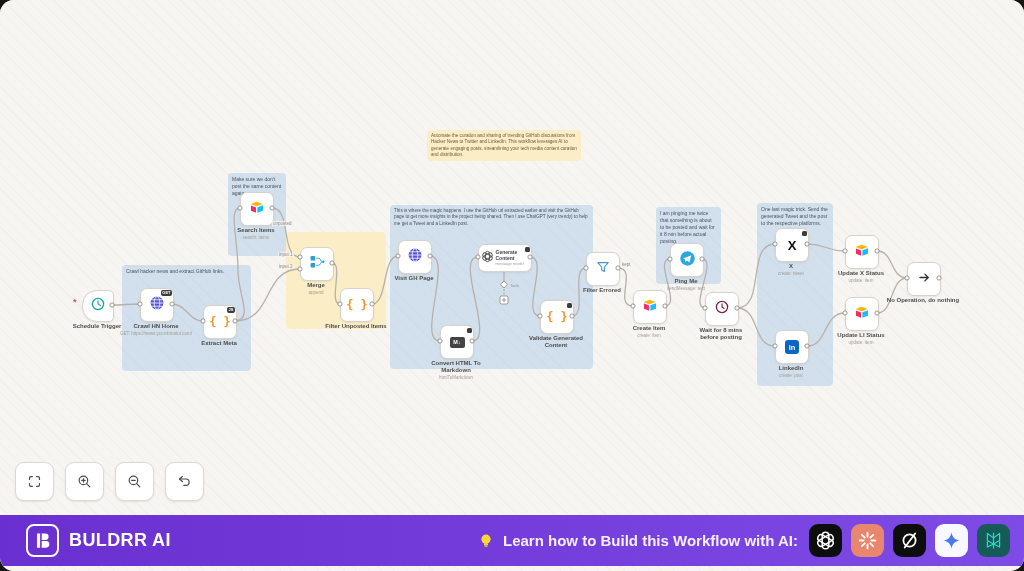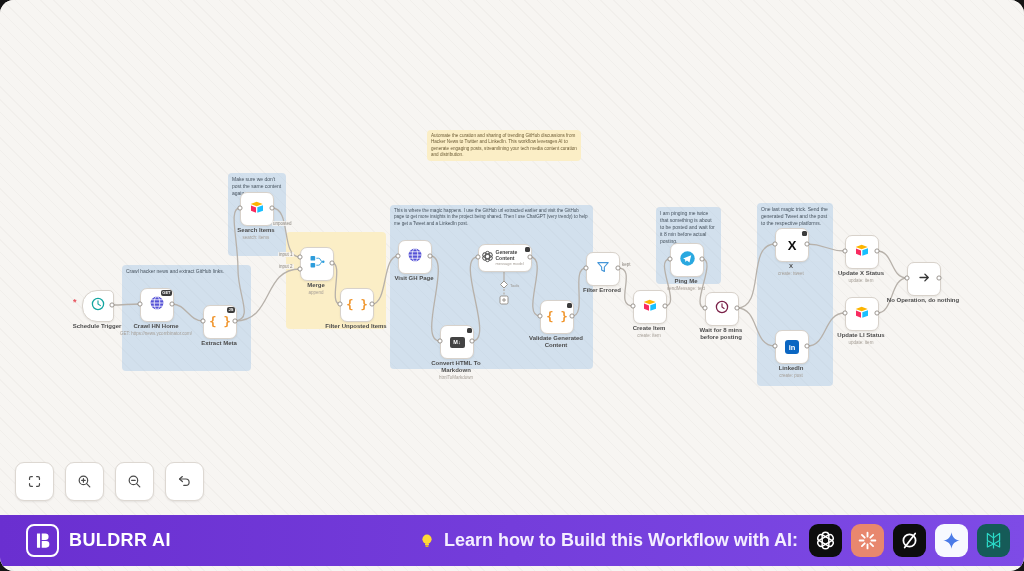--- a/index.html
+++ b/index.html
@@ -36,21 +36,21 @@
   
   .toolbar{position:absolute;left:0;top:462px;z-index:8;}
   .tbtn{position:absolute;top:0;width:37px;height:37px;background:#fff;border:1px solid #ddd8d2;border-radius:9px;
     box-shadow:0 1px 2px rgba(40,35,30,0.09);display:flex;align-items:center;justify-content:center;cursor:pointer;}
   
   .footer{position:absolute;left:0;right:0;bottom:5px;height:51px;z-index:9;
     background:linear-gradient(90deg,#6a2fd0,#7e4be6);display:flex;align-items:center;padding:0 14px 0 26px;box-sizing:border-box;}
   .logo-tile{width:29px;height:29px;border:2.5px solid #fff;border-radius:8px;display:flex;align-items:center;justify-content:center;}
   .brand-name{color:#fff;font-size:18px;font-weight:800;letter-spacing:0.4px;margin-left:10px;}
   .cta{display:flex;align-items:center;margin-left:auto;gap:9px;}
-  .cta-text{color:#f4eeff;font-size:18px;font-weight:600;margin-right:2px;}
+  .cta-text{color:#f4eeff;font-size:15px;font-weight:600;margin-right:2px;}
   .tile{width:33px;height:33px;border-radius:9px;display:flex;align-items:center;justify-content:center;cursor:pointer;}
   .tile.openai{background:#0d0d0d;}
   .tile.claude{background:#e8876e;}
   .tile.grok{background:#0d0d0d;}
   .tile.gemini{background:#f7f9ff;}
   .tile.pplx{background:#155b58;}
 </style>
 </head>
 <body>
 

